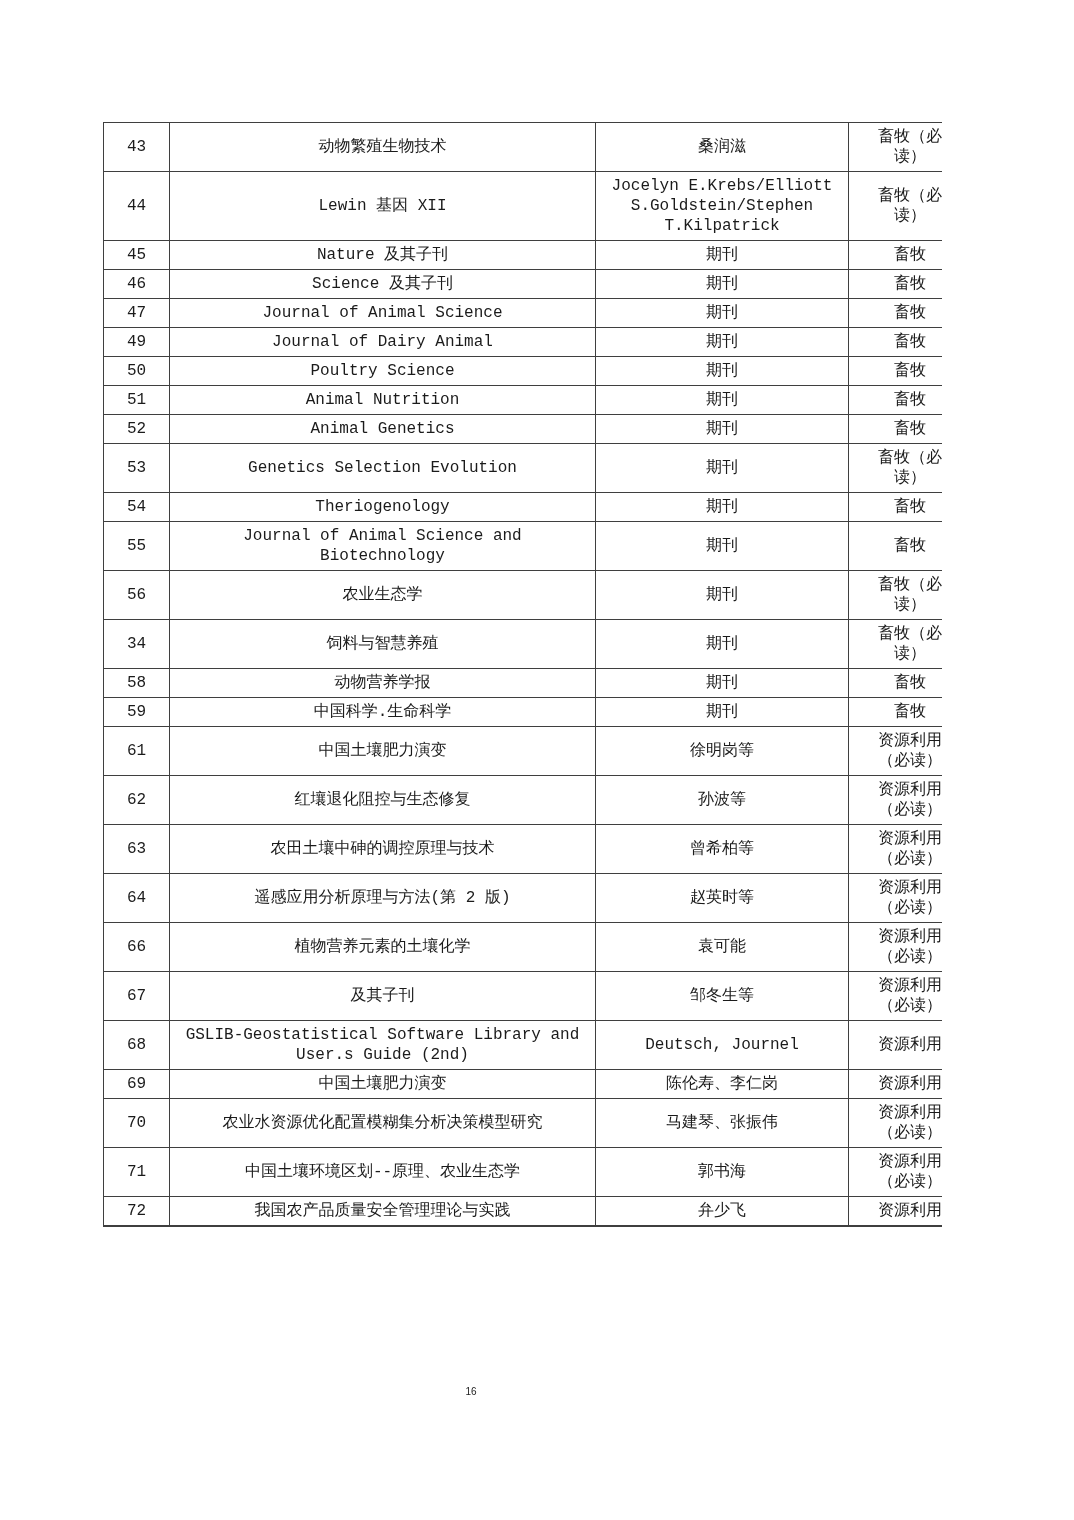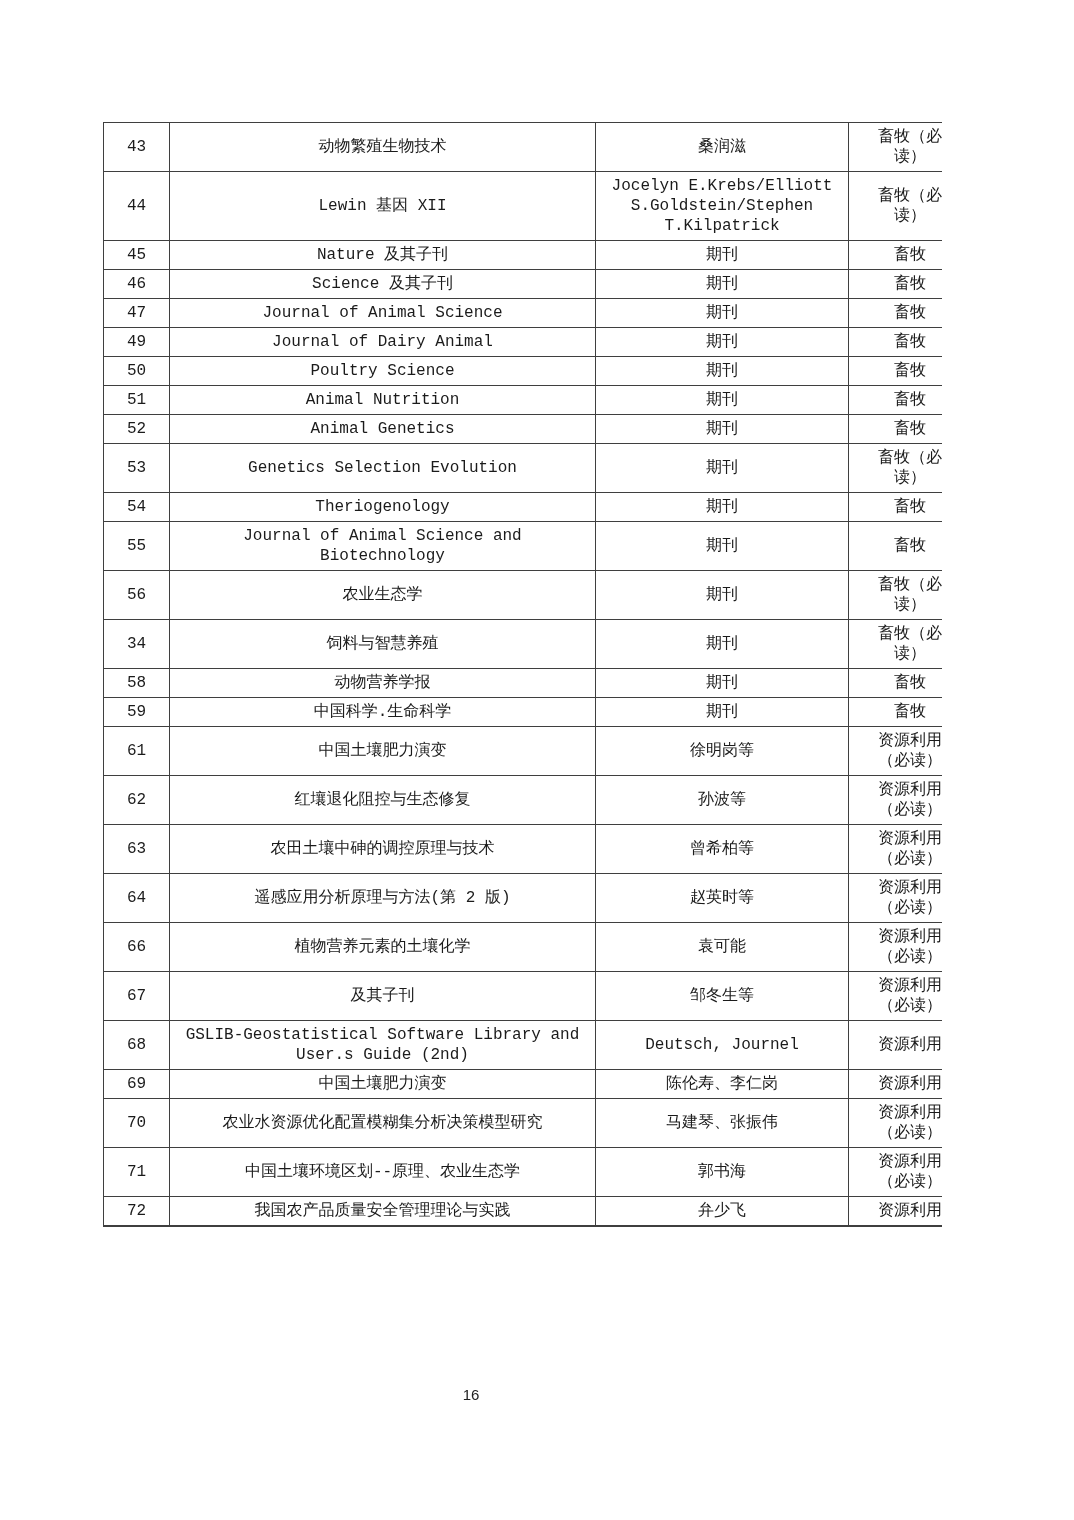--- a/index.html
+++ b/index.html
@@ -38,21 +38,21 @@
     color: #1b1b1b;
   }
   td.col-no    { font-size: 15px; }
   .page-number {
     position: absolute;
     top: 1386px;
     left: 0;
     width: 100%;
     text-align: center;
     font-family: "Liberation Sans", sans-serif;
-    font-size: 15px;
+    font-size: 10px;
     color: #222222;
   }
 </style>
 </head>
 <body>
 
 <div class="page">
 
   <table class="doc-table">
     <colgroup>

